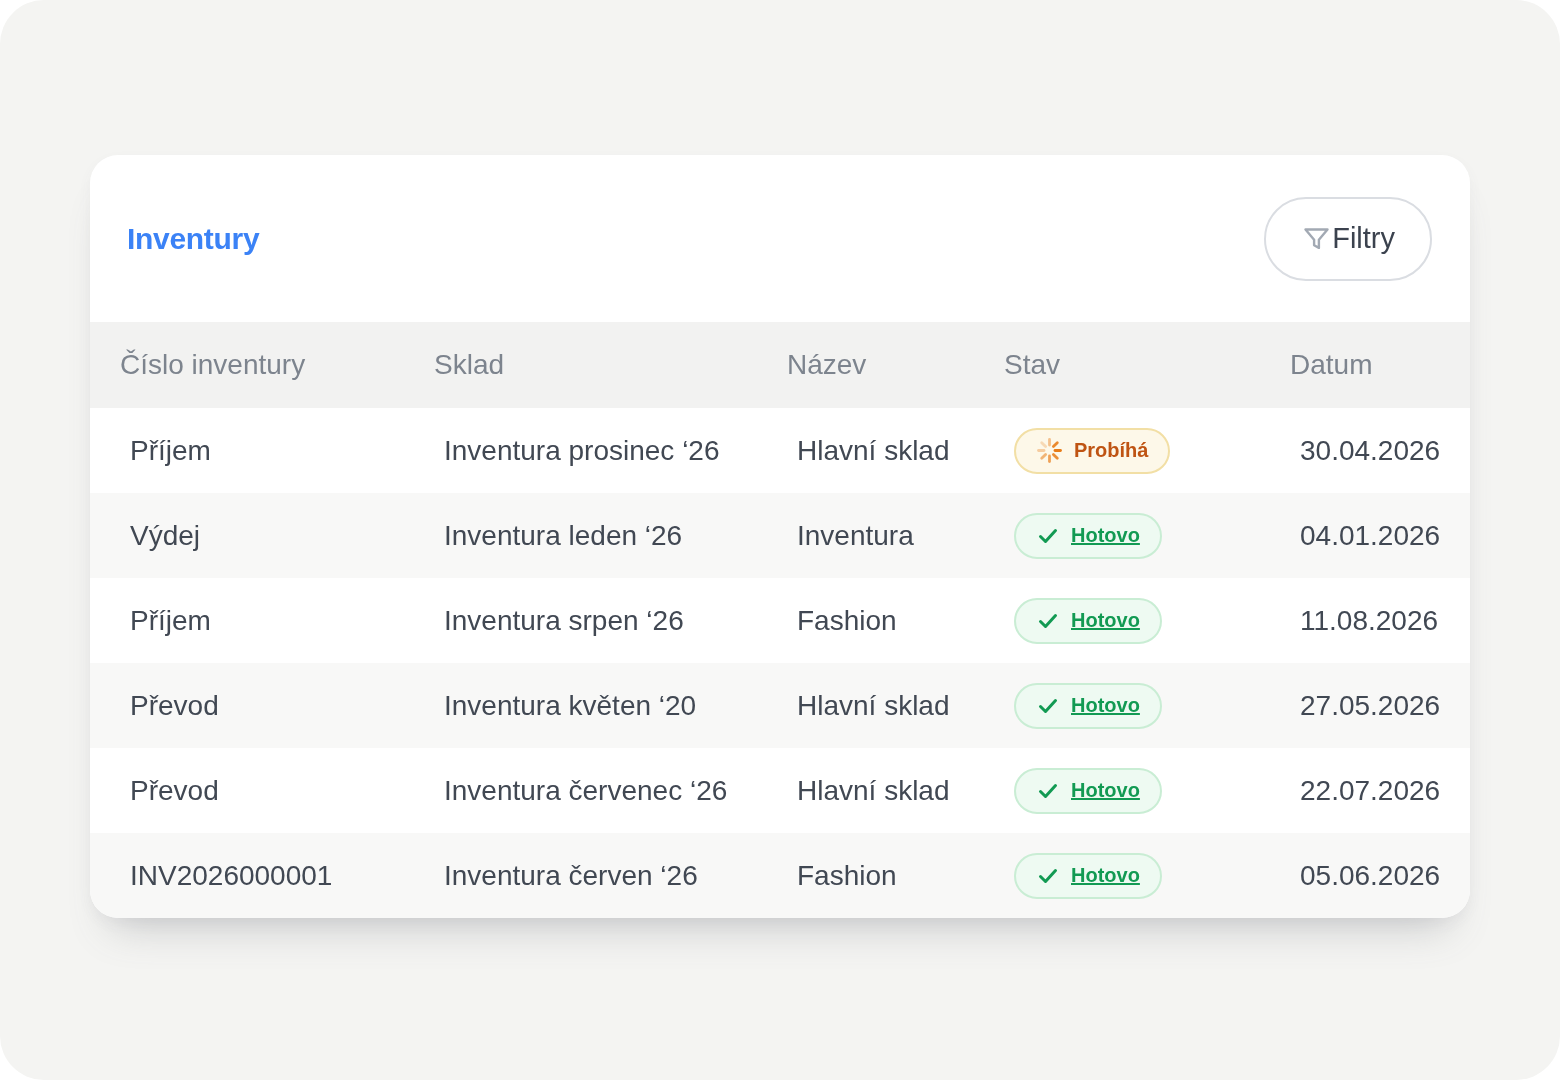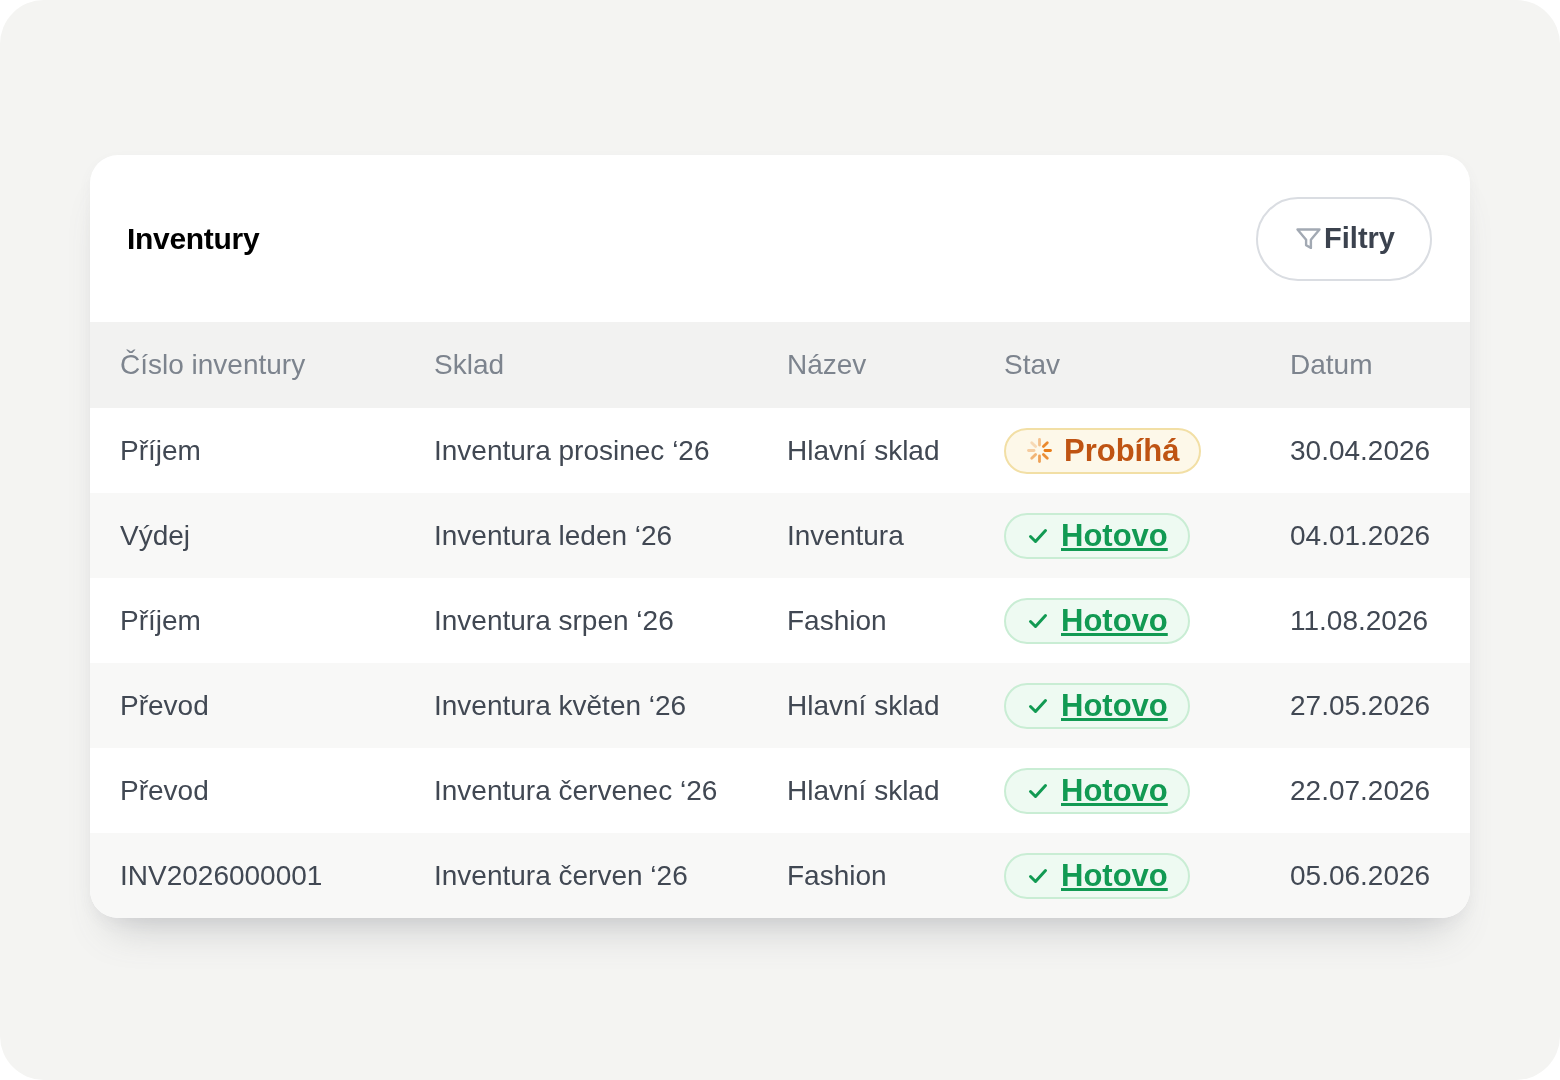--- a/index.html
+++ b/index.html
@@ -23,61 +23,61 @@
     overflow: hidden;
     display: flex; flex-direction: column;
   }
 
   .card-header {
     height: 167px; flex: 0 0 167px;
     display: flex; align-items: center; justify-content: space-between;
     padding: 0 38px 0 37px;
   }
   .page-title {
-    font-size: 30px; font-weight: 600; color: #000000; letter-spacing: -0.3px;
+    font-size: 30px; font-weight: 600; color: #3b82f6; letter-spacing: -0.3px;
   }
   .filter-btn {
     display: inline-flex; align-items: center; 
     height: 84px; padding: 0 35px;
     background: #ffffff;
     border: 2px solid #dadde2; border-radius: 42px;
-    font-family: inherit; font-size: 29px; font-weight: 700; color: #3b424e;
+    font-family: inherit; font-size: 29px; font-weight: 400; color: #3b424e;
     cursor: pointer;
   }
   .filter-btn svg { display: block; }
 
   .thead {
     height: 86px; flex: 0 0 86px;
     background: #f2f2f1;
     display: grid;
     grid-template-columns: 314px 353px 217px 286px 1fr;
     align-items: center;
     padding-left: 30px;
     font-size: 28px; font-weight: 400; color: #7d848e;
   }
 
   .trow {
     height: 85px; flex: 0 0 85px;
     display: grid;
     grid-template-columns: 314px 353px 217px 286px 1fr;
     align-items: center;
-    padding-left: 30px;
+    padding-left: 40px;
     font-size: 28px; color: #414853;
     background: #ffffff;
     cursor: pointer;
   }
   .trow.alt { background: #f8f8f7; }
 
   .cell { overflow: hidden; white-space: nowrap; padding-right: 14px; }
 
   .badge {
     display: inline-flex; align-items: center; gap: 11px;
     height: 46px; padding: 0 20px;
     border-radius: 23px;
-    font-size: 31px; font-weight: 700;
+    font-size: 20px; font-weight: 700;
     border: 2px solid transparent;
     width: fit-content;
   }
   .badge[data-state="done"] {
     background: #eefaf2; border-color: #c9edd4; color: #129a53; text-decoration: underline;
   }
   .badge[data-state="progress"] {
     background: #fdf8e9; border-color: #f2dfa5; color: #bf5413;
   }
   .badge svg { display: block; }
@@ -162,21 +162,21 @@
             </svg>
           </span>
           <span>Hotovo</span>
         </span>
       </div>
       <div class="cell">11.08.2026</div>
     </div>
 
     <div class="trow alt">
       <div class="cell">Převod</div>
-      <div class="cell">Inventura květen ‘26</div>
+      <div class="cell">Inventura květen ‘20</div>
       <div class="cell">Hlavní sklad</div>
       <div class="cell">
         <span class="badge" data-state="done">
           <span class="check-icon">
             <svg width="24" height="24" viewBox="0 0 24 24" fill="none">
               <path d="M4.5 12.5l5 5L19.5 6.5" stroke="#129a53" stroke-width="3" stroke-linecap="round" stroke-linejoin="round"></path>
             </svg>
           </span>
           <span>Hotovo</span>
         </span>

